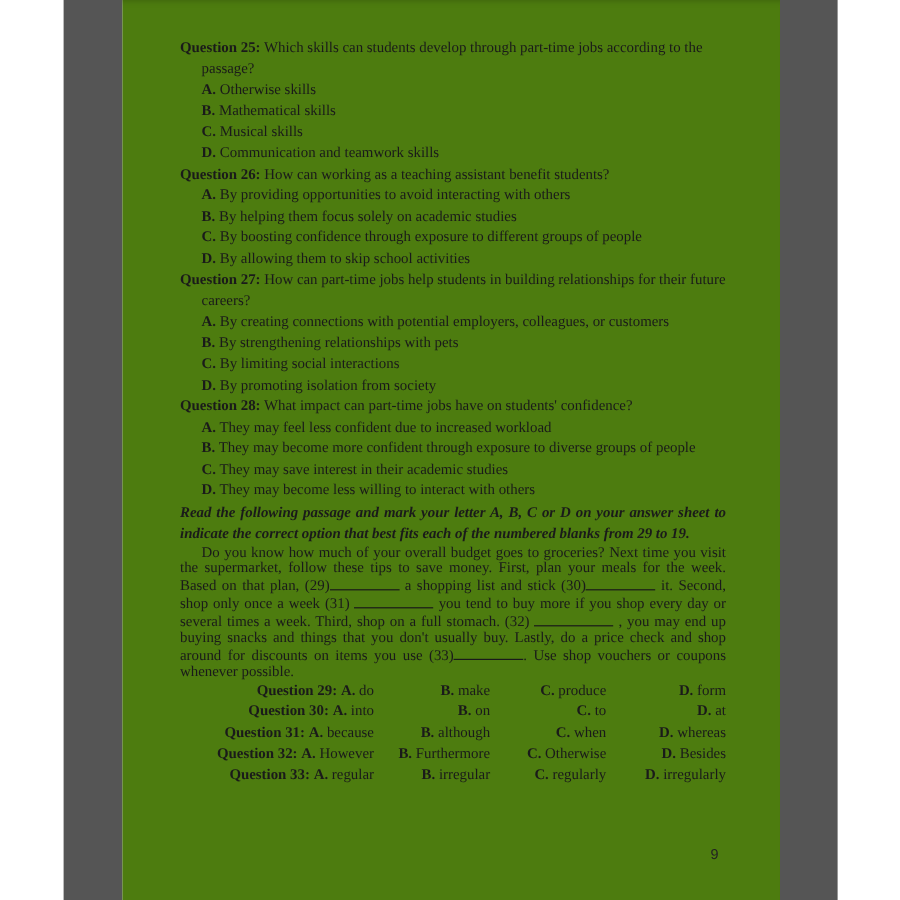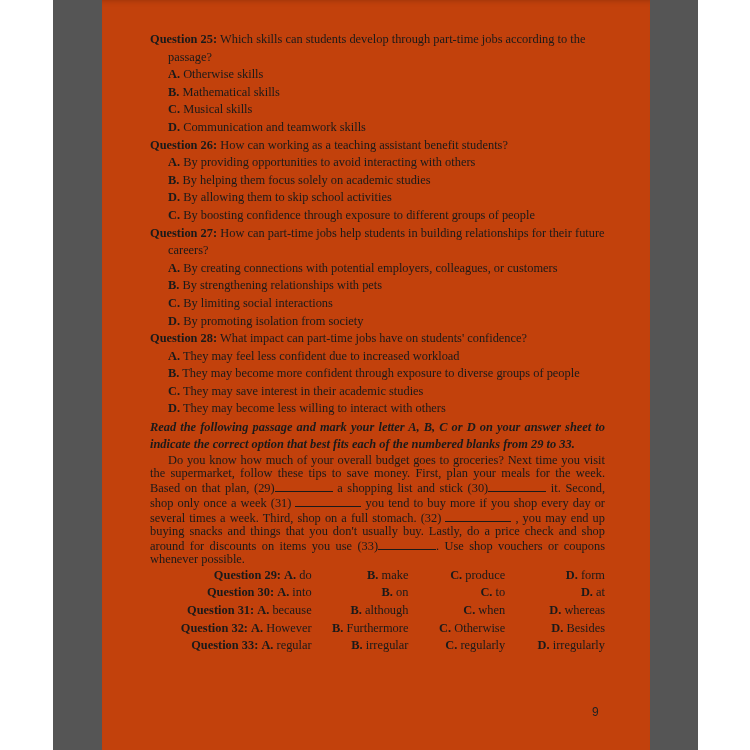--- a/index.html
+++ b/index.html
@@ -7,21 +7,21 @@
     width: 750px; height: 750px; overflow: hidden;
     background: #ffffff; position: relative;
     font-family: "Liberation Serif", "DejaVu Serif", serif;
     color: #1a1a1a;
   }
   .bar { position: absolute; top: 0; height: 750px; background: #555555; }
   .bar-left { left: 53px; width: 49px; }
   .bar-right { left: 650px; width: 48px; }
   .page {
     position: absolute; left: 102px; top: 0; width: 548px; height: 750px;
-    background: #c2410c;
+    background: #4d7c0f;
     box-shadow: inset 0 6px 6px -6px rgba(0,0,0,0.25);
   }
   .content {
     position: absolute; left: 48px; top: 31px; width: 455px;
     font-size: 12.4px; line-height: 17.6px;
   }
   .q { margin: 0; }
   .q .stem { display: block; padding-left: 18px; text-indent: -18px; }
   .q .num { font-weight: bold; }
   .opt { display: block; padding-left: 18px; }
@@ -60,41 +60,41 @@
       <span class="opt"><b>A.</b> <span>Otherwise skills</span></span>
       <span class="opt"><b>B.</b> <span>Mathematical skills</span></span>
       <span class="opt"><b>C.</b> <span>Musical skills</span></span>
       <span class="opt"><b>D.</b> <span>Communication and teamwork skills</span></span>
     </div>
 
     <div class="q">
       <span class="stem"><span class="num">Question 26:</span> <span>How can working as a teaching assistant benefit students?</span></span>
       <span class="opt"><b>A.</b> <span>By providing opportunities to avoid interacting with others</span></span>
       <span class="opt"><b>B.</b> <span>By helping them focus solely on academic studies</span></span>
+      <span class="opt"><b>C.</b> <span>By boosting confidence through exposure to different groups of people</span></span>
       <span class="opt"><b>D.</b> <span>By allowing them to skip school activities</span></span>
-      <span class="opt"><b>C.</b> <span>By boosting confidence through exposure to different groups of people</span></span>
     </div>
 
     <div class="q">
       <span class="stem"><span class="num">Question 27:</span> <span>How can part-time jobs help students in building relationships for their future careers?</span></span>
       <span class="opt"><b>A.</b> <span>By creating connections with potential employers, colleagues, or customers</span></span>
       <span class="opt"><b>B.</b> <span>By strengthening relationships with pets</span></span>
       <span class="opt"><b>C.</b> <span>By limiting social interactions</span></span>
       <span class="opt"><b>D.</b> <span>By promoting isolation from society</span></span>
     </div>
 
     <div class="q">
       <span class="stem"><span class="num">Question 28:</span> <span>What impact can part-time jobs have on students' confidence?</span></span>
       <span class="opt"><b>A.</b> <span>They may feel less confident due to increased workload</span></span>
       <span class="opt"><b>B.</b> <span>They may become more confident through exposure to diverse groups of people</span></span>
       <span class="opt"><b>C.</b> <span>They may save interest in their academic studies</span></span>
       <span class="opt"><b>D.</b> <span>They may become less willing to interact with others</span></span>
     </div>
 
-    <div class="instr">Read the following passage and mark your letter A, B, C or D on your answer sheet to indicate the correct option that best fits each of the numbered blanks from 29 to 33.</div>
+    <div class="instr">Read the following passage and mark your letter A, B, C or D on your answer sheet to indicate the correct option that best fits each of the numbered blanks from 29 to 19.</div>
 
     <div class="passage"><span>Do you know how much of your overall budget goes to groceries? Next time you visit the supermarket, follow these tips to save money. First, plan your meals for the week. Based on that plan, (29)</span><span class="blank w58"></span><span> a shopping list and stick (30)</span><span class="blank w58"></span><span> it. Second, shop only once a week (31) </span><span class="blank w66"></span><span> you tend to buy more if you shop every day or several times a week. Third, shop on a full stomach. (32) </span><span class="blank w66"></span><span> , you may end up buying snacks and things that you don't usually buy. Lastly, do a price check and shop around for discounts on items you use (33)</span><span class="blank w58"></span><span>. Use shop vouchers or coupons whenever possible.</span></div>
 
     <div class="grid">
       <div class="grow">
         <span class="c0"><b>Question 29:</b> <b>A.</b> <span>do</span></span>
         <span class="c1"><b>B.</b> <span>make</span></span>
         <span class="c2"><b>C.</b> <span>produce</span></span>
         <span class="c3"><b>D.</b> <span>form</span></span>
       </div>

